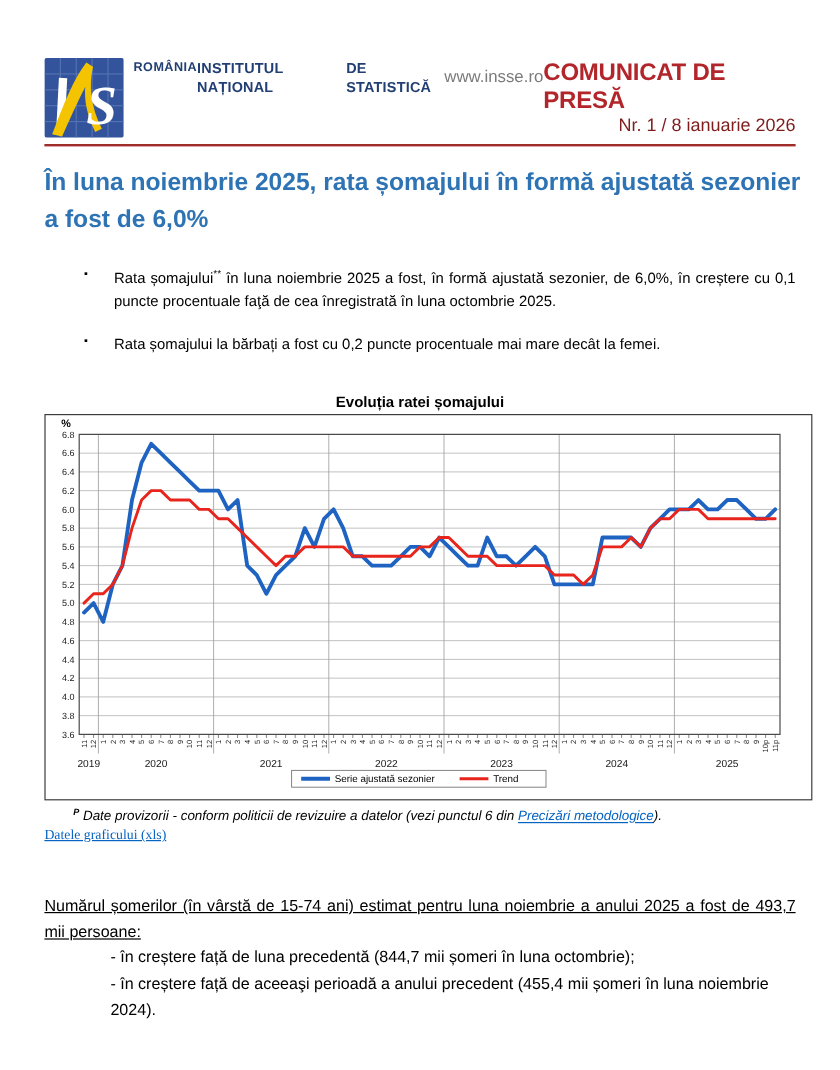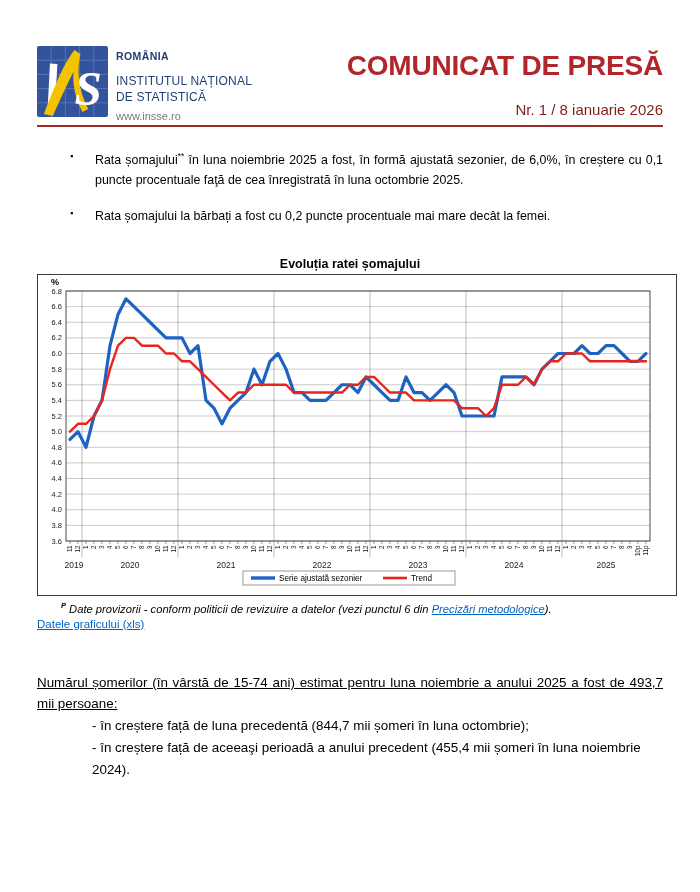--- a/index.html
+++ b/index.html
@@ -6,47 +6,47 @@
   html,body { background:#e8e8e8; }
   .page {
     width:700px; height:892px; margin:0 auto; background:#fff;
     font-family:"Liberation Sans", sans-serif; color:#000;
     padding:46px 37px 0 37px; position:relative; overflow:hidden;
   }
   
   .header { display:flex; justify-content:space-between; align-items:stretch; }
   .logo-area { display:flex; gap:8px; }
   .logo-svg { width:71px; height:71px; display:block; }
-  .ins-text { display:flex; flex-direction:column; padding-top:4px; }
+  .ins-text { display:flex; flex-direction:row; padding-top:4px; }
   .country { font-size:10.5px; font-weight:bold; color:#223f73; letter-spacing:.4px; margin-bottom:12px; }
-  .inst { font-size:12px; font-weight:normal; color:#223f73; line-height:1.3; letter-spacing:.2px; }
-  .website { font-size:11px; color:#7a7a7a; margin-top:5px; }
+  .inst { font-size:12px; font-weight:bold; color:#223f73; line-height:1.3; letter-spacing:.2px; }
+  .website { font-size:14px; color:#7a7a7a; margin-top:5px; }
   .right-area { display:flex; flex-direction:column; justify-content:space-between; align-items:flex-end; }
-  .cdp { font-size:28px; font-weight:bold; color:#b2262b; letter-spacing:-.2px; padding-top:4px; }
+  .cdp { font-size:20px; font-weight:bold; color:#b2262b; letter-spacing:-.2px; padding-top:4px; }
   .nr { font-size:15px; color:#7f1d1d; padding-bottom:4px; }
   .redline { border:none; border-top:2.5px solid #a02c2a; margin-top:3px; }
   
   .domain { margin-top:26px; font-size:13px; font-weight:bold; color:#7f7f7f; }
   .domain sup { font-size:9px; }
   .headline { margin-top:15px; font-size:20.5px; font-weight:bold; color:#2e74b5; line-height:1.5; width:640px; }
   
   .bullets { margin-top:23px; }
   .bullet { position:relative; padding-left:58px; margin-bottom:17px; }
   .bullet .sq { position:absolute; left:33px; top:1px; font-size:9px; color:#000; }
   .bullet p { font-size:12.4px; font-weight:normal; line-height:1.55; text-align:justify; }
   .bullet sup { font-size:8.5px; }
   
   .chart-title { margin-top:31px; text-align:center; font-size:12.5px; font-weight:bold; }
   .chart-box { margin-top:3px; width:640px; height:322px; border:1px solid #3c3c3c; background:#fff; }
   .chart-box svg { display:block; }
   
   .footnote { margin-top:5px; font-size:11.2px; font-style:italic; text-indent:24px; }
   .footnote sup { font-size:7.5px; font-weight:bold; }
   a.link { color:#0563c1; text-decoration:underline; cursor:pointer; }
-  .datalink { margin-top:3px; font-size:11.5px; }
+  .datalink { margin-top:3px; font-size:11.5px;font-family:Liberation Serif, serif; }
   
   .bodytext { margin-top:42px; font-size:13.4px; line-height:1.62; }
   .bodytext .intro { text-align:justify;text-decoration:underline; }
   .bodytext .dashline { padding-left:55px; }
 </style>
 </head>
 <body>
 
 <div class="page">
 
@@ -76,20 +76,21 @@
       </div>
     </div>
     <div class="right-area">
       <div class="cdp">COMUNICAT DE PRESĂ</div>
       <div class="nr">Nr. 1 / 8 ianuarie 2026</div>
     </div>
   </div>
   <hr class="redline">
 
 
+  <div class="headline">În luna noiembrie 2025, rata șomajului în formă ajustată sezonier a fost de 6,0%</div>
 
   <div class="bullets">
     <div class="bullet">
       <span class="sq">▪</span>
       <p><span>Rata șomajului</span><sup>**</sup><span> în luna noiembrie 2025 a fost, în formă ajustată sezonier, de 6,0%, în creștere cu 0,1 puncte procentuale faţă de cea înregistrată în luna octombrie 2025.</span></p>
     </div>
     <div class="bullet">
       <span class="sq">▪</span>
       <p>Rata șomajului la bărbați a fost cu 0,2 puncte procentuale mai mare decât la femei.</p>
     </div>

